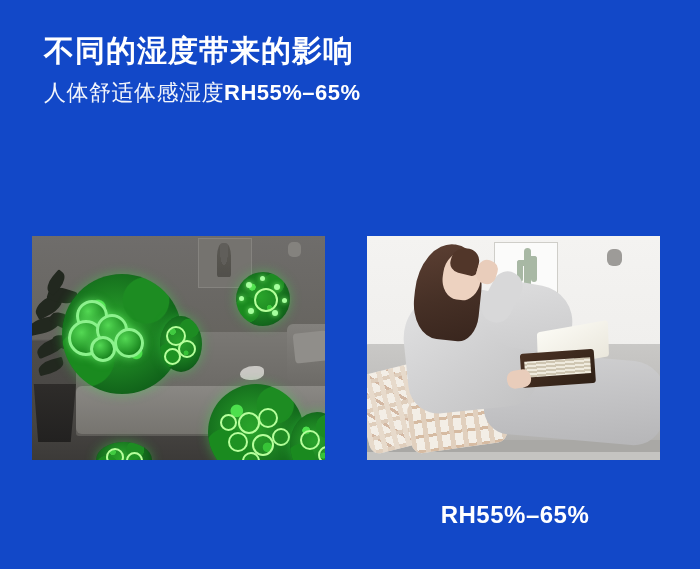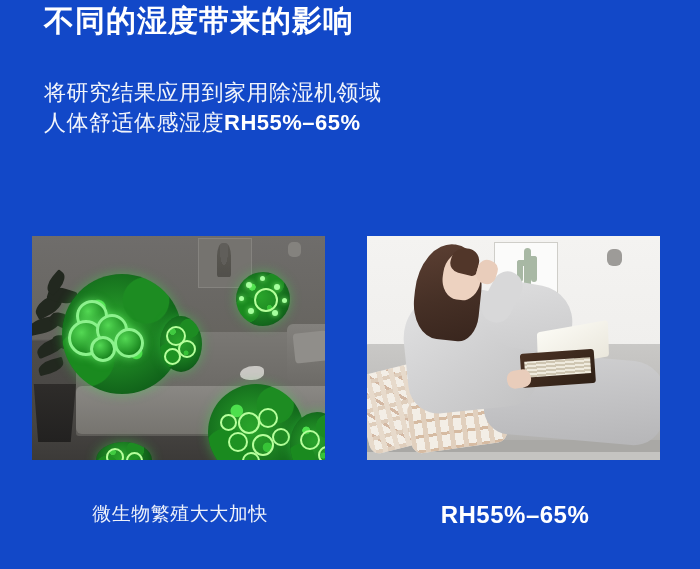--- a/index.html
+++ b/index.html
@@ -15,21 +15,21 @@
     width: 700px;
     height: 569px;
     background: #1248c8;
     overflow: hidden;
   }
 
   
   .headline {
     position: absolute;
     left: 44px;
-    top: 1px;
+    top: 31px;
     font-size: 30px;
     font-weight: bold;
     color: #ffffff;
     letter-spacing: 1px;
     white-space: nowrap;
   }
 
   
   .body-copy {
     position: absolute;
@@ -370,21 +370,20 @@
   }
 </style>
 </head>
 <body>
 
 <div id="poster">
 
   <div class="headline">不同的湿度带来的影响</div>
 
   <div class="body-copy">
-    <div class="body-line">将研究结果应用到家用除湿机领域</div>
     <div class="body-line"><span>人体舒适体感湿度</span><span class="bold">RH55%–65%</span></div>
   </div>
 
   <div class="panel panel-left">
     <div class="photo">
       <div class="room-dark"></div>
       <div class="dk-floor"></div>
       <div class="dk-frame"></div>
       <div class="dk-knob"></div>
 
@@ -486,20 +485,19 @@
       <div class="book">
         <div class="page"></div>
         <div class="cover"></div>
         <div class="edge"></div>
       </div>
       <div class="hand-2"></div>
     </div>
   </div>
 
   <div class="caption caption-left">
-    <div class="caption-sub">微生物繁殖大大加快</div>
   </div>
 
   <div class="caption caption-right">
     <div class="caption-title">RH55%–65%</div>
   </div>
 
 </div>
 
 </body></html>

